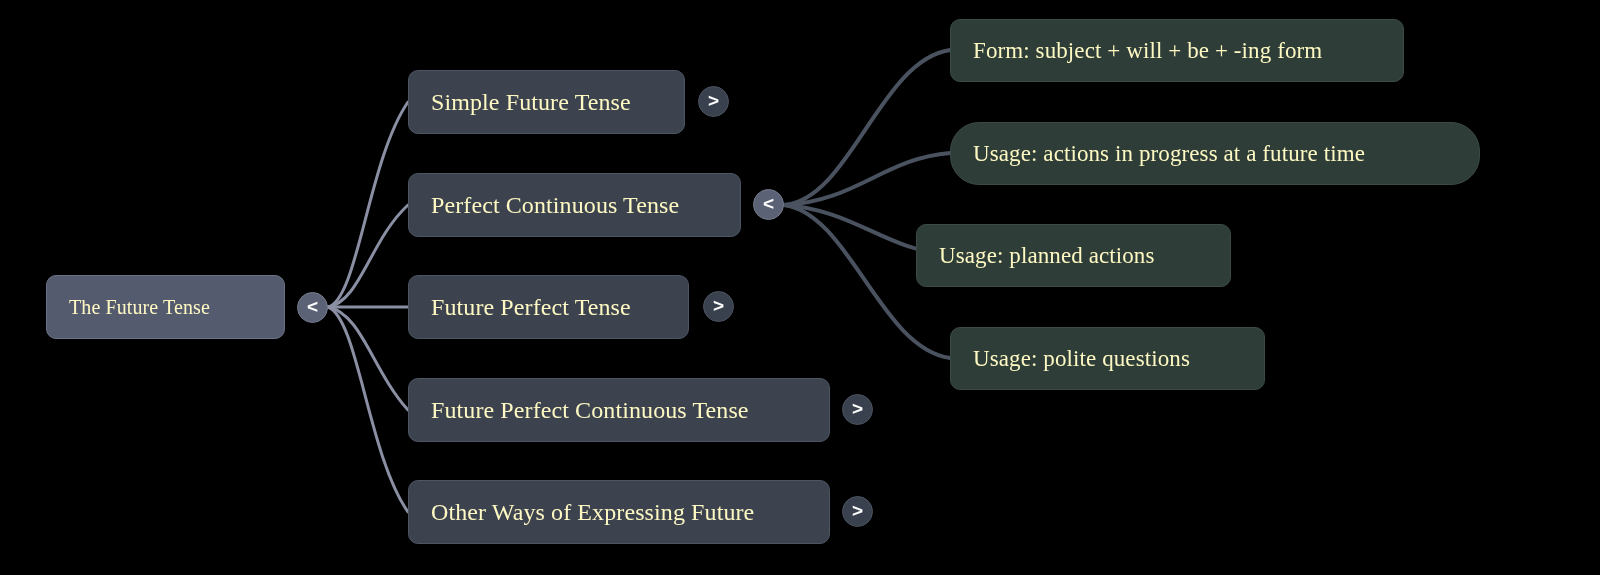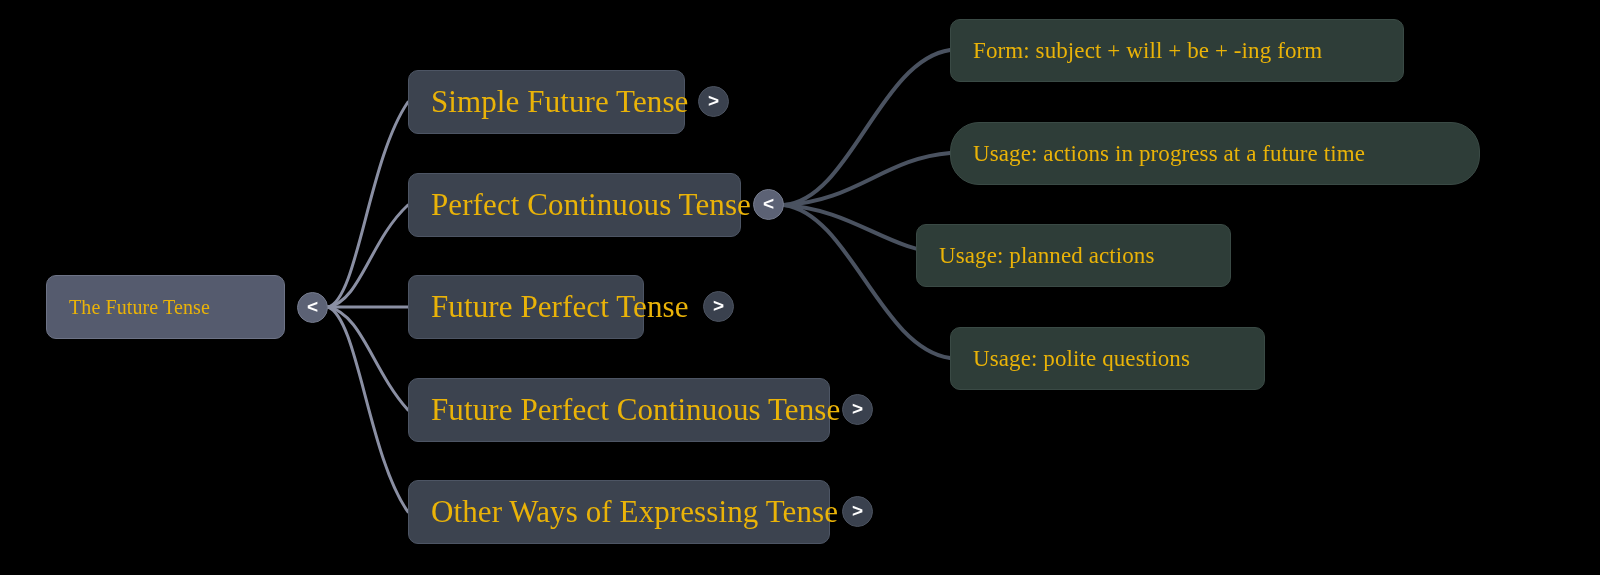--- a/index.html
+++ b/index.html
@@ -21,35 +21,35 @@
     width: 1600px;
     height: 575px;
     pointer-events: none;
   }
   .node {
     position: absolute;
     box-sizing: border-box;
     display: flex;
     align-items: center;
     border-radius: 10px;
-    color: #eab308;
+    color: #fef9c3;
     white-space: nowrap;
     letter-spacing: 0.1px;
   }
   .node-root {
     background: #555b6e;
     border: 1px solid #6d7386;
     padding-left: 22px;
     font-size: 20px;
   }
   .node-branch {
     background: #3c434f;
     border: 1px solid #4d5564;
     padding-left: 22px;
-    font-size: 31px;
+    font-size: 24px;
   }
   .node-leaf {
     background: #2e3d38;
     border: 1px solid #3a4a45;
     padding-left: 22px;
     font-size: 23px;
   }
   .toggle {
     position: absolute;
     box-sizing: border-box;
@@ -108,36 +108,36 @@
     <span class="toggle-glyph">&gt;</span>
   </div>
 
   <div class="node node-branch" id="node-b1" style="left: 408px; top: 173px; width: 333px; height: 64px; background: rgb(60, 67, 79);">
     <span>Perfect Continuous Tense</span>
   </div>
   <div class="toggle toggle-expanded" id="toggle-b1" style="left: 753px; top: 189px; width: 31px; height: 31px;">
     <span class="toggle-glyph">&lt;</span>
   </div>
 
-  <div class="node node-branch" id="node-b2" style="left: 408px; top: 275px; width: 236px; height: 64px; background: rgb(60, 67, 79); border-radius: 9px;">
+  <div class="node node-branch" id="node-b2" style="left: 408px; top: 275px; width: 281px; height: 64px; background: rgb(60, 67, 79);">
     <span>Future Perfect Tense</span>
   </div>
   <div class="toggle toggle-collapsed" id="toggle-b2" style="left: 703px; top: 291px; width: 31px; height: 31px;">
     <span class="toggle-glyph">&gt;</span>
   </div>
 
   <div class="node node-branch" id="node-b3" style="left: 408px; top: 378px; width: 422px; height: 64px; background: rgb(60, 67, 79);">
     <span>Future Perfect Continuous Tense</span>
   </div>
   <div class="toggle toggle-collapsed" id="toggle-b3" style="left: 842px; top: 394px; width: 31px; height: 31px;">
     <span class="toggle-glyph">&gt;</span>
   </div>
 
   <div class="node node-branch" id="node-b4" style="left: 408px; top: 480px; width: 422px; height: 64px; background: rgb(60, 67, 79);">
-    <span>Other Ways of Expressing Tense</span>
+    <span>Other Ways of Expressing Future</span>
   </div>
   <div class="toggle toggle-collapsed" id="toggle-b4" style="left: 842px; top: 496px; width: 31px; height: 31px;">
     <span class="toggle-glyph">&gt;</span>
   </div>
 
   <div class="node node-leaf" id="node-l0" style="left: 950px; top: 19px; width: 454px; height: 63px; background: rgb(46, 61, 56);">
     <span>Form: subject + will + be + -ing form</span>
   </div>
   <div class="node node-leaf" id="node-l1" style="left: 950px; top: 122px; width: 530px; height: 63px; background: rgb(46, 61, 56); border-radius: 29px;">
     <span>Usage: actions in progress at a future time</span>

